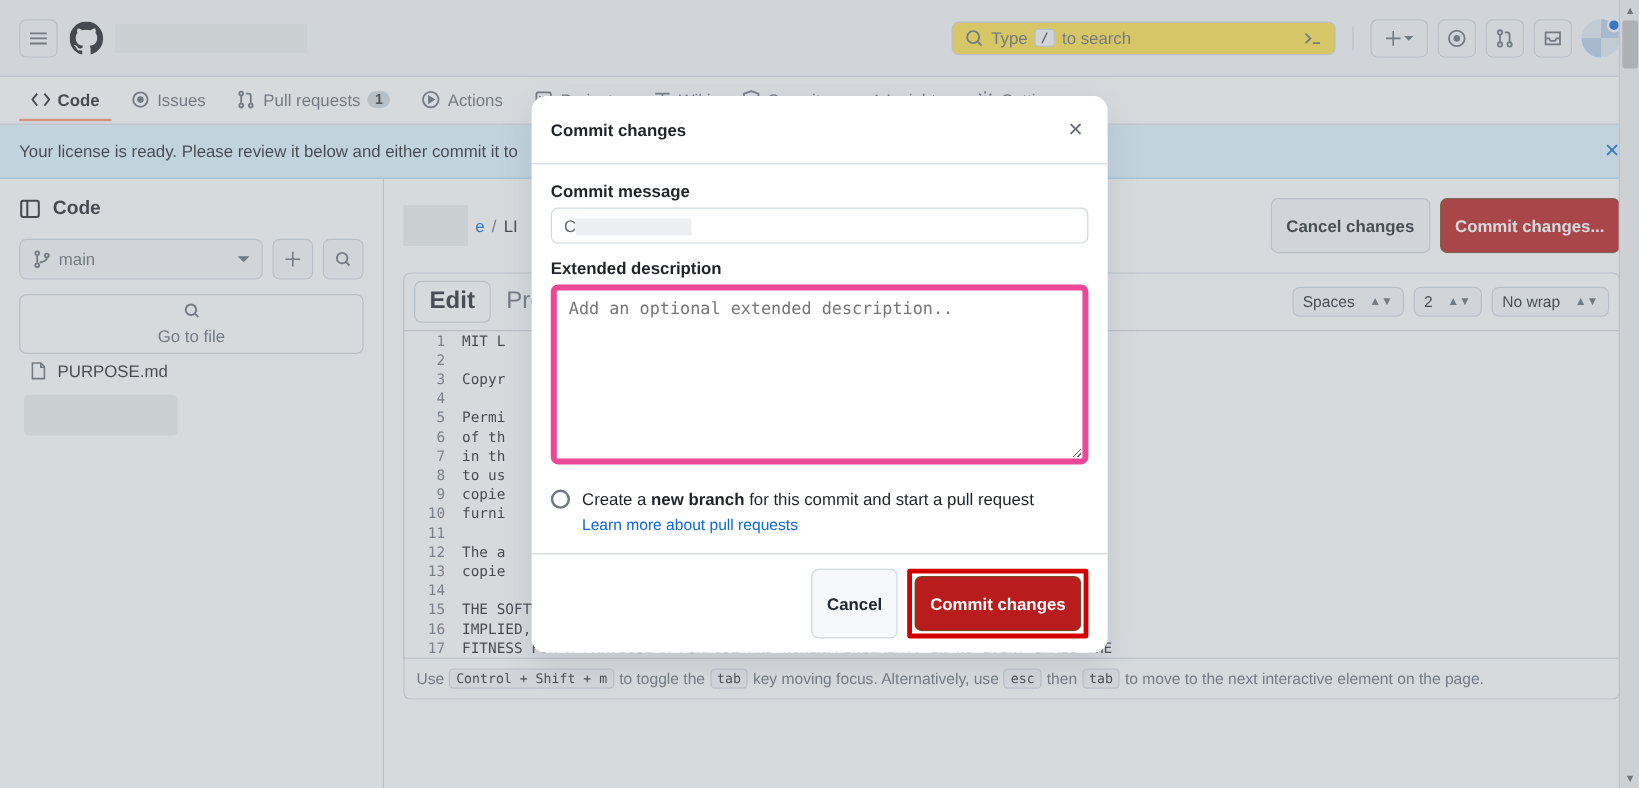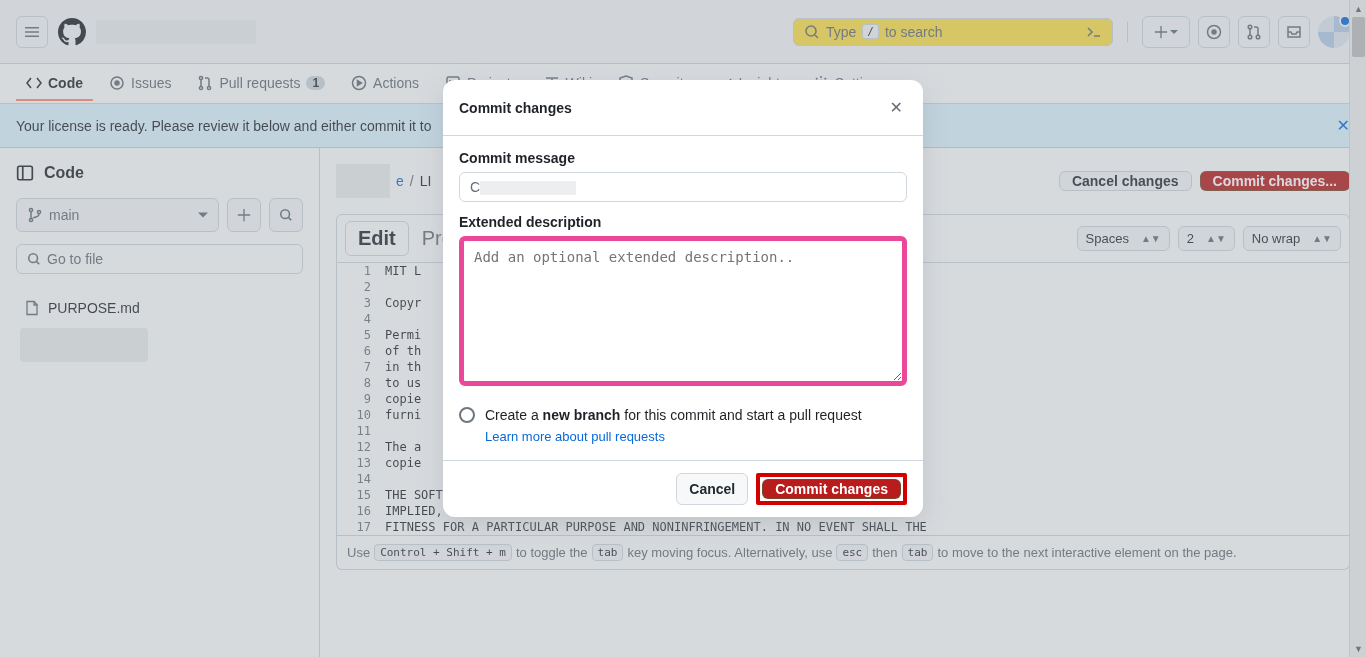--- a/index.html
+++ b/index.html
@@ -37,32 +37,32 @@
 .banner-close { color: #0969da; font-size: 16px; cursor: pointer; }
 
 
 .main { display: flex; height: calc(657px - 64px - 40px - 40px); }
 .sidebar-left { width: 320px; border-right: 1px solid #d0d7de; padding: 16px; }
 .code-header { display: flex; align-items: center; gap: 10px; padding-bottom: 16px; font-size: 16px; font-weight: 600; }
 .split-row { display: flex; gap: 8px; margin-bottom: 12px; }
 .branch-select { flex: 1; display: flex; align-items: center; justify-content: space-between; border: 1px solid #d0d7de; border-radius: 6px; padding: 6px 10px; color: #656d76; background: #f6f8fa; cursor: pointer; }
 .branch-select .left { display: flex; gap: 6px; align-items: center; }
 .sq-btn { width: 34px; height: 34px; border: 1px solid #d0d7de; border-radius: 6px; background: #f6f8fa; display: flex; align-items: center; justify-content: center; color: #656d76; cursor: pointer; }
-.file-search { width: 100%; display: flex; align-items: center; gap: 6px; border: 1px solid #d0d7de; border-radius: 6px; padding: 6px 10px; color: #656d76; margin-bottom: 20px; }
+.file-search { width: 100%; display: flex; align-items: center; gap: 6px; border: 1px solid #d0d7de; border-radius: 6px; padding: 6px 10px; color: #656d76; margin-bottom: 0; flex-direction: column; }
 .file-item { display: flex; align-items: center; gap: 8px; padding: 6px 8px; border-radius: 6px; cursor: pointer; color: #1f2328; }
 .file-item-blank { width: 128px; height: 34px; background: #eceeef; margin-top: 6px; margin-left: 4px; border-radius: 4px; }
 
 .content { flex: 1; padding: 16px; position: relative; }
 .content-top { display: flex; align-items: center; justify-content: space-between; margin-bottom: 16px; }
 .breadcrumb { display: flex; align-items: center; gap: 6px; }
 .crumb-blank { width: 54px; height: 34px; background: #eceeef; }
 .crumb-sep { color: #656d76; }
 .crumb-link { color: #0969da; }
 .action-btns { display: flex; gap: 8px; }
-.btn { border: 1px solid #d0d7de; border-radius: 6px; background: #f6f8fa; padding: 1px 12px; font-weight: 600; color: #24292f; cursor: pointer; font-size: 14px; }
+.btn { border: 1px solid #d0d7de; border-radius: 6px; background: #f6f8fa; padding: 14px 12px; font-weight: 600; color: #24292f; cursor: pointer; font-size: 14px; }
 .btn.primary { background: #b91c1c; color: #fff; border-color: rgba(31,136,61,.4); }
 .editor-toolbar { display: flex; align-items: center; justify-content: space-between; border: 1px solid #d0d7de; border-radius: 6px 6px 0 0; padding: 6px 8px; }
 .editor-tabs { display: flex; gap: 0; }
 .e-tab { padding: 5px 12px; border: 1px solid transparent; border-radius: 6px; cursor: pointer; color: #656d76; font-size: 20px; }
 .e-tab.active { border-color: #d0d7de; background: #fff; color: #24292f; font-weight: 600; }
 .editor-controls { display: flex; gap: 8px; }
 .select { border: 1px solid #d0d7de; border-radius: 6px; background: #f6f8fa; padding: 4px 8px; display: flex; align-items: center; gap: 12px; color: #24292f; font-size: 13px; cursor: pointer; }
 .select .caret { font-size: 10px; color: #656d76; }
 .editor-body { border: 1px solid #d0d7de; border-top: none; font-family: ui-monospace, SFMono-Regular, "SF Mono", Consolas, monospace; font-size: 12px; }
 .code-row { display: flex; }

